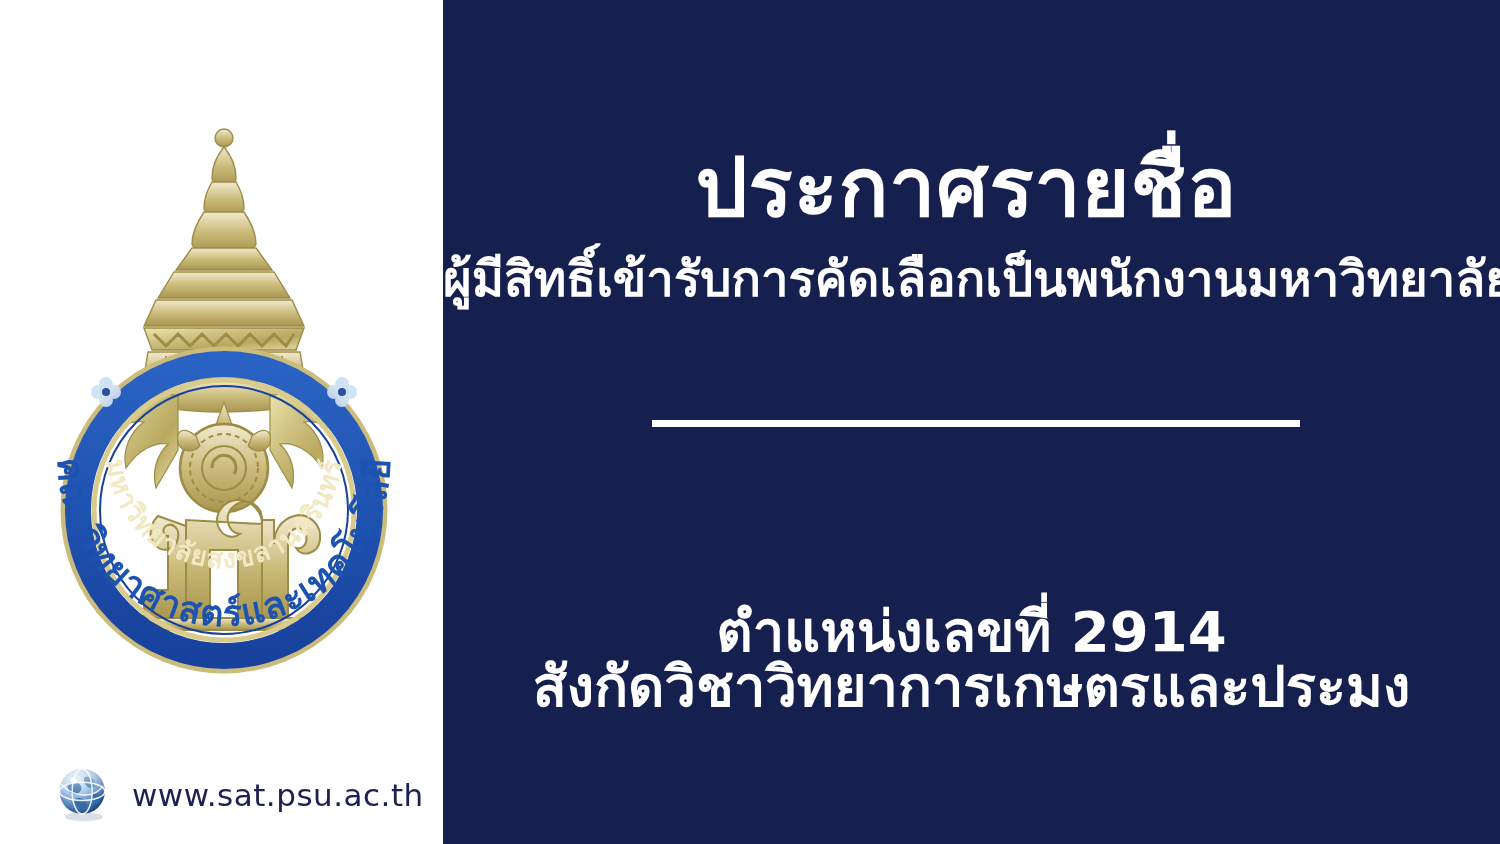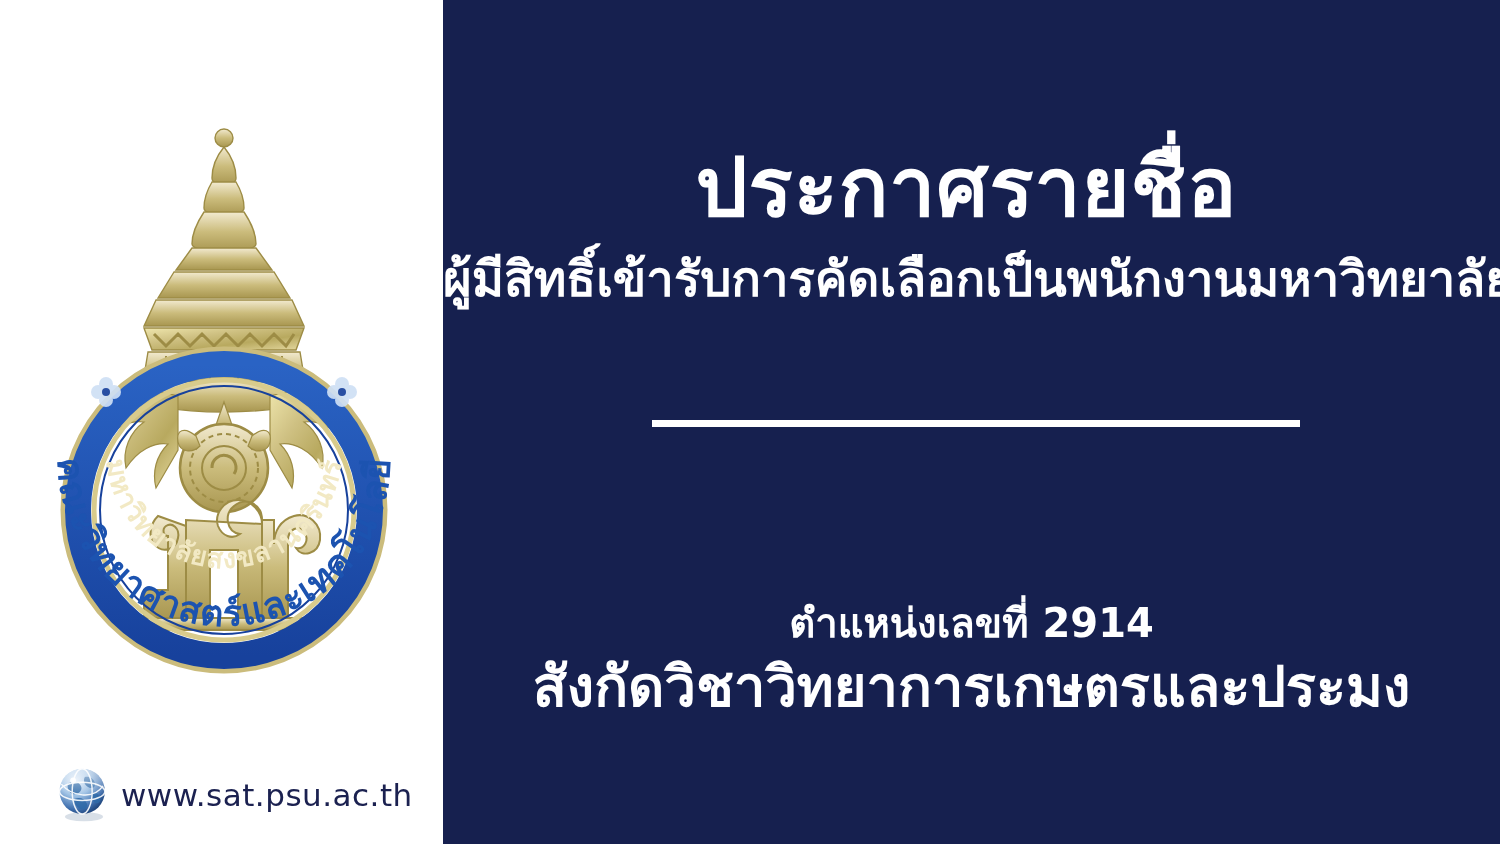--- a/index.html
+++ b/index.html
@@ -49,21 +49,21 @@
   }
   #emblem-wrap svg { display: block; width: 100%; height: 100%; }
 
   
   #website-row {
     position: absolute;
     left: 55px;
     top: 766px;
     display: flex;
     align-items: center;
-    gap: 8px;
+    gap: 19px;
   }
   #globe-icon { width: 58px; height: 58px; display: block; }
   #website-text {
     font-size: 31px;
     color: #1b2150;
     letter-spacing: 0.5px;
     white-space: nowrap;
     font-family: "DejaVu Sans", sans-serif;
   }
 
@@ -113,21 +113,21 @@
     line-height: 1.15;
   }
   #position-value {
     color: #f7db8e;
   }
 
   #position-number {
     left: 443px;
     top: 600px;
     width: 1057px;
-    font-size: 40px;
+    font-size: 56px;
     font-weight: bold;
     line-height: 1.15;
   }
 
   #department-line {
     left: 443px;
     top: 655px;
     width: 1057px;
     font-size: 56px;
     font-weight: bold;

